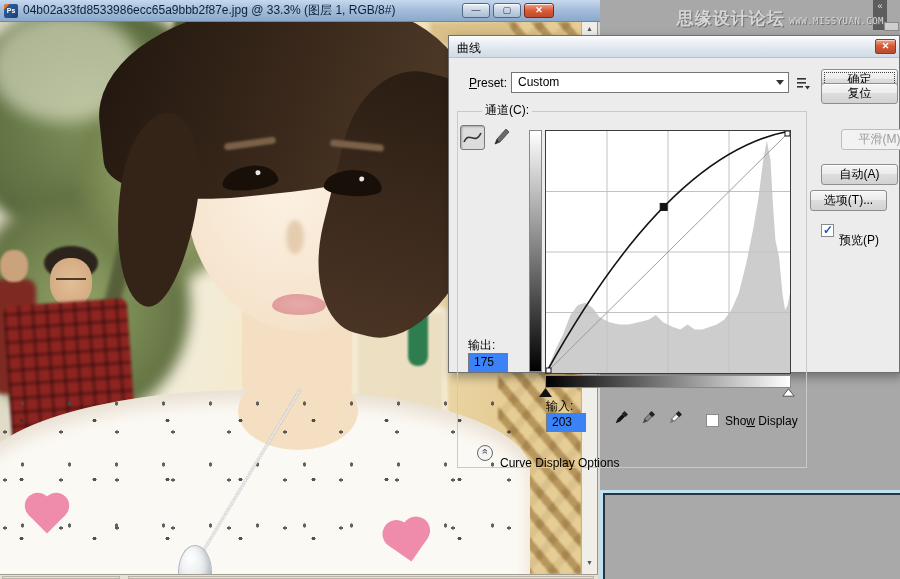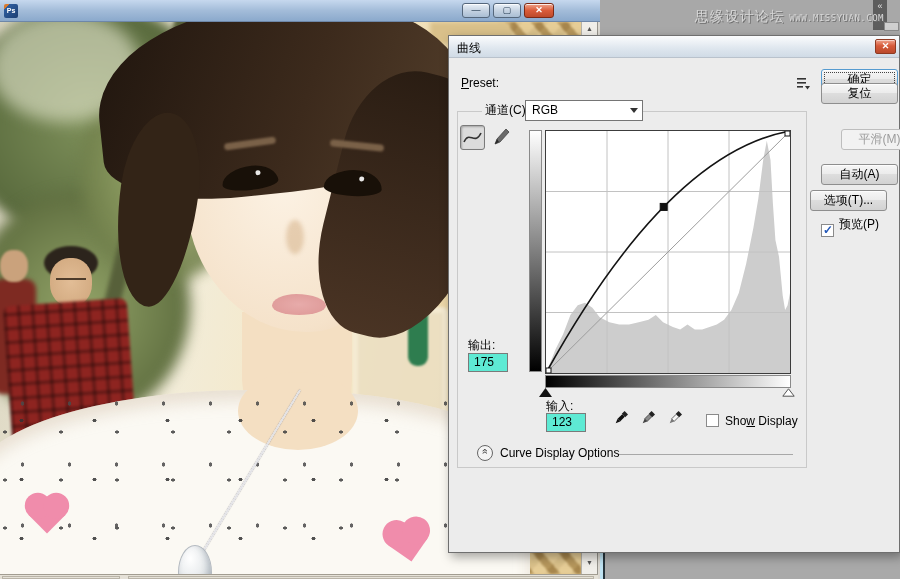--- a/index.html
+++ b/index.html
@@ -4,21 +4,21 @@
 <style>
   * { margin:0; padding:0; box-sizing:border-box; }
   html,body { background:#888; }
   body { font-family:"Liberation Sans", sans-serif; }
   #stage { position:relative; width:900px; height:579px; background:#a8a8a8; overflow:hidden;
            font-family:"Liberation Sans", sans-serif; }
   .abs { position:absolute; }
 
   
   .watermark { top:7px; right:16px; color:#d6d6d6; text-shadow:1px 1px 0 #6e6e6e; white-space:nowrap; z-index:3; }
-  .watermark .wm-name { font-size:14px; font-weight:normal; letter-spacing:1px; }
+  .watermark .wm-name { font-size:17px; font-weight:bold; letter-spacing:1px; }
   .watermark .wm-url  { font-size:9px; font-family:"DejaVu Sans Mono", monospace; letter-spacing:0.5px; }
   .dock-strip { left:873px; top:0; width:14px; height:30px; background:#5d5d5d; color:#e3e3e3;
                 font-size:9px; text-align:center; line-height:12px; z-index:2; }
   .dock-box { left:884px; top:22px; width:15px; height:9px; background:#cfcfcf; border:1px solid #8a8a8a; z-index:2; }
 
   
   .doc2 { left:600px; top:490px; width:300px; height:89px; background:#bfe3f2; z-index:1; }
   .doc2-inner { position:absolute; left:3px; top:3px; right:0; bottom:0;
                 border-top:2px solid #27343b; border-left:2px solid #27343b; background:#a9a9a9; }
 
@@ -119,21 +119,21 @@
   .heart-r::after  { width:28px; height:28px; top:0; left:14px; }
   .ph-chain { left:299px; top:368px; width:2px; height:200px; z-index:10;
               background:rgba(225,225,230,.95); transform-origin:top center; transform:rotate(31deg);
               box-shadow:0 0 1px rgba(120,120,130,.8); }
   .ph-pendant { left:178px; top:523px; width:34px; height:44px; z-index:10;
                 background:radial-gradient(at 35% 30%,#ffffff,#dfe3e6 70%,#c9ced3);
                 border:1px solid #b4bac0; border-radius:50% 50% 50% 50% / 62% 62% 38% 38%;
                 box-shadow:inset -3px -4px 6px rgba(150,160,170,.6); }
 
   
-  .dialog { left:448px; top:35px; width:452px; height:518px; background:#ececec;
+  .dialog { left:448px; top:35px; width:452px; height:338px; background:#ececec;
             border:1px solid #6f6f6f; box-shadow:3px 4px 10px rgba(0,0,0,.35); z-index:10; }
   .dlg-titlebar { position:absolute; left:0; top:0; width:100%; height:22px;
                   background:linear-gradient(#fbfcfd,#dee6ee 60%,#d0dbe6); border-bottom:1px solid #b9c2cc; }
   .dlg-title { position:absolute; left:8px; top:4px; font-size:12px; color:#000; }
   .dlg-close { position:absolute; right:3px; top:3px; width:21px; height:15px; border-radius:2px;
                background:linear-gradient(#f0a58f,#d65a3a 45%,#ba4a2c); border:1px solid #8e3a22;
                color:#fff; font-size:9px; font-weight:bold; text-align:center; line-height:13px;
                box-shadow:inset 0 1px 0 rgba(255,255,255,.5); }
   .lbl { position:absolute; font-size:12px; color:#000; white-space:nowrap; }
   .combo { position:absolute; background:#fff; border:1px solid #757575; font-size:12px; color:#000; }
@@ -151,21 +151,21 @@
   .groupbox { position:absolute; left:8px; top:75px; width:350px; height:357px;
               border:1px solid #c9c9c9; }
   .onframe { background:#ececec; padding:0 3px; }
   .toolbtn { position:absolute; width:25px; height:25px; border-radius:3px; }
   .toolbtn.sel { background:#dcdcdc; border:1px solid #7a7a7a; box-shadow:inset 1px 1px 2px rgba(0,0,0,.25); }
   .gradv { position:absolute; left:80px; top:94px; width:13px; height:242px;
            background:linear-gradient(#ffffff,#000000); border:1px solid #8a8a8a; }
   .plotbox { position:absolute; left:96px; top:94px; width:246px; height:244px; border:1px solid #3c3c3c; background:#fff; }
   .gradh { position:absolute; left:96px; top:339px; width:246px; height:13px;
            background:linear-gradient(90deg,#000000,#ffffff); border:1px solid #8a8a8a; }
-  .field { position:absolute; width:40px; height:19px; background:#5eead4; border:1px solid #7a7a7a;
+  .field { position:absolute; width:40px; height:19px; background:#3b82f6; border:1px solid #7a7a7a;
            font-size:12px; line-height:17px; padding-left:5px; color:#000; }
   .cdo-btn { position:absolute; left:28px; top:409px; width:16px; height:16px; border:1px solid #666;
              border-radius:50%; background:#f4f4f4; }
   .cdo-btn span { position:absolute; left:4px; top:0px; font-size:10px; color:#333; display:inline-block;
                   transform:rotate(-90deg); }
   .cdo-line { position:absolute; left:170px; top:418px; width:174px; height:1px; background:#a8a8a8; }
   .dropper { position:absolute; width:18px; height:18px; }
 </style>
 </head>
 <body>
@@ -182,20 +182,21 @@
   </div>
   <div class="abs dock-box"></div>
 
   <div class="abs doc2">
     <div class="doc2-inner"></div>
   </div>
 
   <div class="abs photo-window">
     <div class="pw-titlebar">
       <span class="pw-icon">Ps</span>
+      <span class="pw-title">04b02a33fd8533986ecc65a9bbb2f87e.jpg @ 33.3% (图层 1, RGB/8#)</span>
     </div>
     <div class="pw-controls">
       <div class="winbtn">
         <span>—</span>
       </div>
       <div class="winbtn">
         <span>▢</span>
       </div>
       <div class="winbtn close">
         <span>✕</span>
@@ -253,47 +254,47 @@
   </div>
 
   <div class="abs dialog">
     <div class="dlg-titlebar">
       <span class="dlg-title">曲线</span>
       <div class="dlg-close">
         <span>✕</span>
       </div>
     </div>
 
-    <span class="lbl" style="left:12px; top:40px"><u>P</u><span>reset:</span></span>
+    <span class="lbl" style="left:20px; top:40px"><u>P</u><span>reset:</span></span>
+    <div class="combo" style="left:62px; top:36px; width:278px; height:21px">
+      <span class="cval">Custom</span>
+      <span class="carr"></span>
+    </div>
     <div style="position:absolute; left:347px; top:40px; width:15px; height:14px">
       <svg width="15" height="14">
         <rect x="1" y="2" width="9" height="1.6" fill="#333"></rect>
         <rect x="1" y="6" width="9" height="1.6" fill="#333"></rect>
         <rect x="1" y="10" width="6" height="1.6" fill="#333"></rect>
         <polygon points="9,10 14,10 11.5,13.5" fill="#333"></polygon>
       </svg>
     </div>
 
     <div class="btn focused" style="left:372px; top:33px">确定</div>
     <div class="btn" style="left:372px; top:47px">复位</div>
     <div class="btn disabled" style="left:392px; top:93px">平滑(M)</div>
     <div class="btn" style="left:372px; top:128px">自动(A)</div>
     <div class="btn" style="left:361px; top:154px">选项(T)...</div>
     <div class="chk" style="left:372px; top:188px">
         <span class="mark">✓</span>
       </div>
-    <span class="lbl" style="left:390px; top:180px">预览(P)</span>
+    <span class="lbl" style="left:390px; top:196px">预览(P)</span>
 
     <div class="groupbox"></div>
 
     <span class="lbl onframe" style="left:33px; top:66px">通道(C):</span>
-    <div class="combo" style="left:76px; top:64px; width:118px; height:21px">
-      <span class="cval">RGB</span>
-      <span class="carr"></span>
-    </div>
 
     <div class="toolbtn sel" style="left:11px; top:89px">
       <svg width="23" height="23">
         <path d="M3,16 C8,4 14,20 20,7" stroke="#333" stroke-width="1.6" fill="none"></path>
       </svg>
     </div>
     <div class="toolbtn" style="left:41px; top:89px">
       <svg width="23" height="23">
         <path d="M5,19 L7,14 L16,4 L19,7 L10,17 Z" fill="#6a6a6a" stroke="#444" stroke-width="0.8"></path>
         <path d="M5,19 L7,14 L9,17 Z" fill="#2b2b2b"></path>
@@ -321,21 +322,21 @@
     <svg class="abs" style="left:90px; top:352px" width="13" height="9">
       <polygon points="6.5,0 13,9 0,9" fill="#111"></polygon>
     </svg>
     <svg class="abs" style="left:333px; top:352px" width="13" height="9">
       <polygon points="6.5,0.8 12.2,8.2 0.8,8.2" fill="#fff" stroke="#555" stroke-width="1"></polygon>
     </svg>
 
     <span class="lbl" style="left:19px; top:301px">输出:</span>
     <div class="field" style="left:19px; top:317px">175</div>
     <span class="lbl" style="left:97px; top:362px">输入:</span>
-    <div class="field" style="left:97px; top:377px">123</div>
+    <div class="field" style="left:97px; top:377px">203</div>
 
     <div class="dropper" style="left:163px; top:373px">
       <svg width="18" height="18">
         <g transform="rotate(45 9 9)">
           <rect x="6.6" y="1.5" width="4.8" height="4" fill="#222"></rect>
           <rect x="7.2" y="5.5" width="3.6" height="6.5" fill="#111"></rect>
           <polygon points="9,16.5 7.2,12 10.8,12" fill="#111"></polygon>
         </g>
       </svg>
     </div>
@@ -359,17 +360,17 @@
     </div>
 
     <div class="chk" style="left:257px; top:378px">
         <span class="mark"></span>
       </div>
     <span class="lbl" style="left:276px; top:378px"><span>Sho</span><u>w</u><span> Display</span></span>
 
     <div class="cdo-btn">
       <span>»</span>
     </div>
-    <span class="lbl" style="left:51px; top:410px">Curve Display Options</span>
+    <span class="lbl" style="left:51px; top:420px">Curve Display Options</span>
     <div class="cdo-line"></div>
   </div>
 
 </div>
 
 </body></html>

